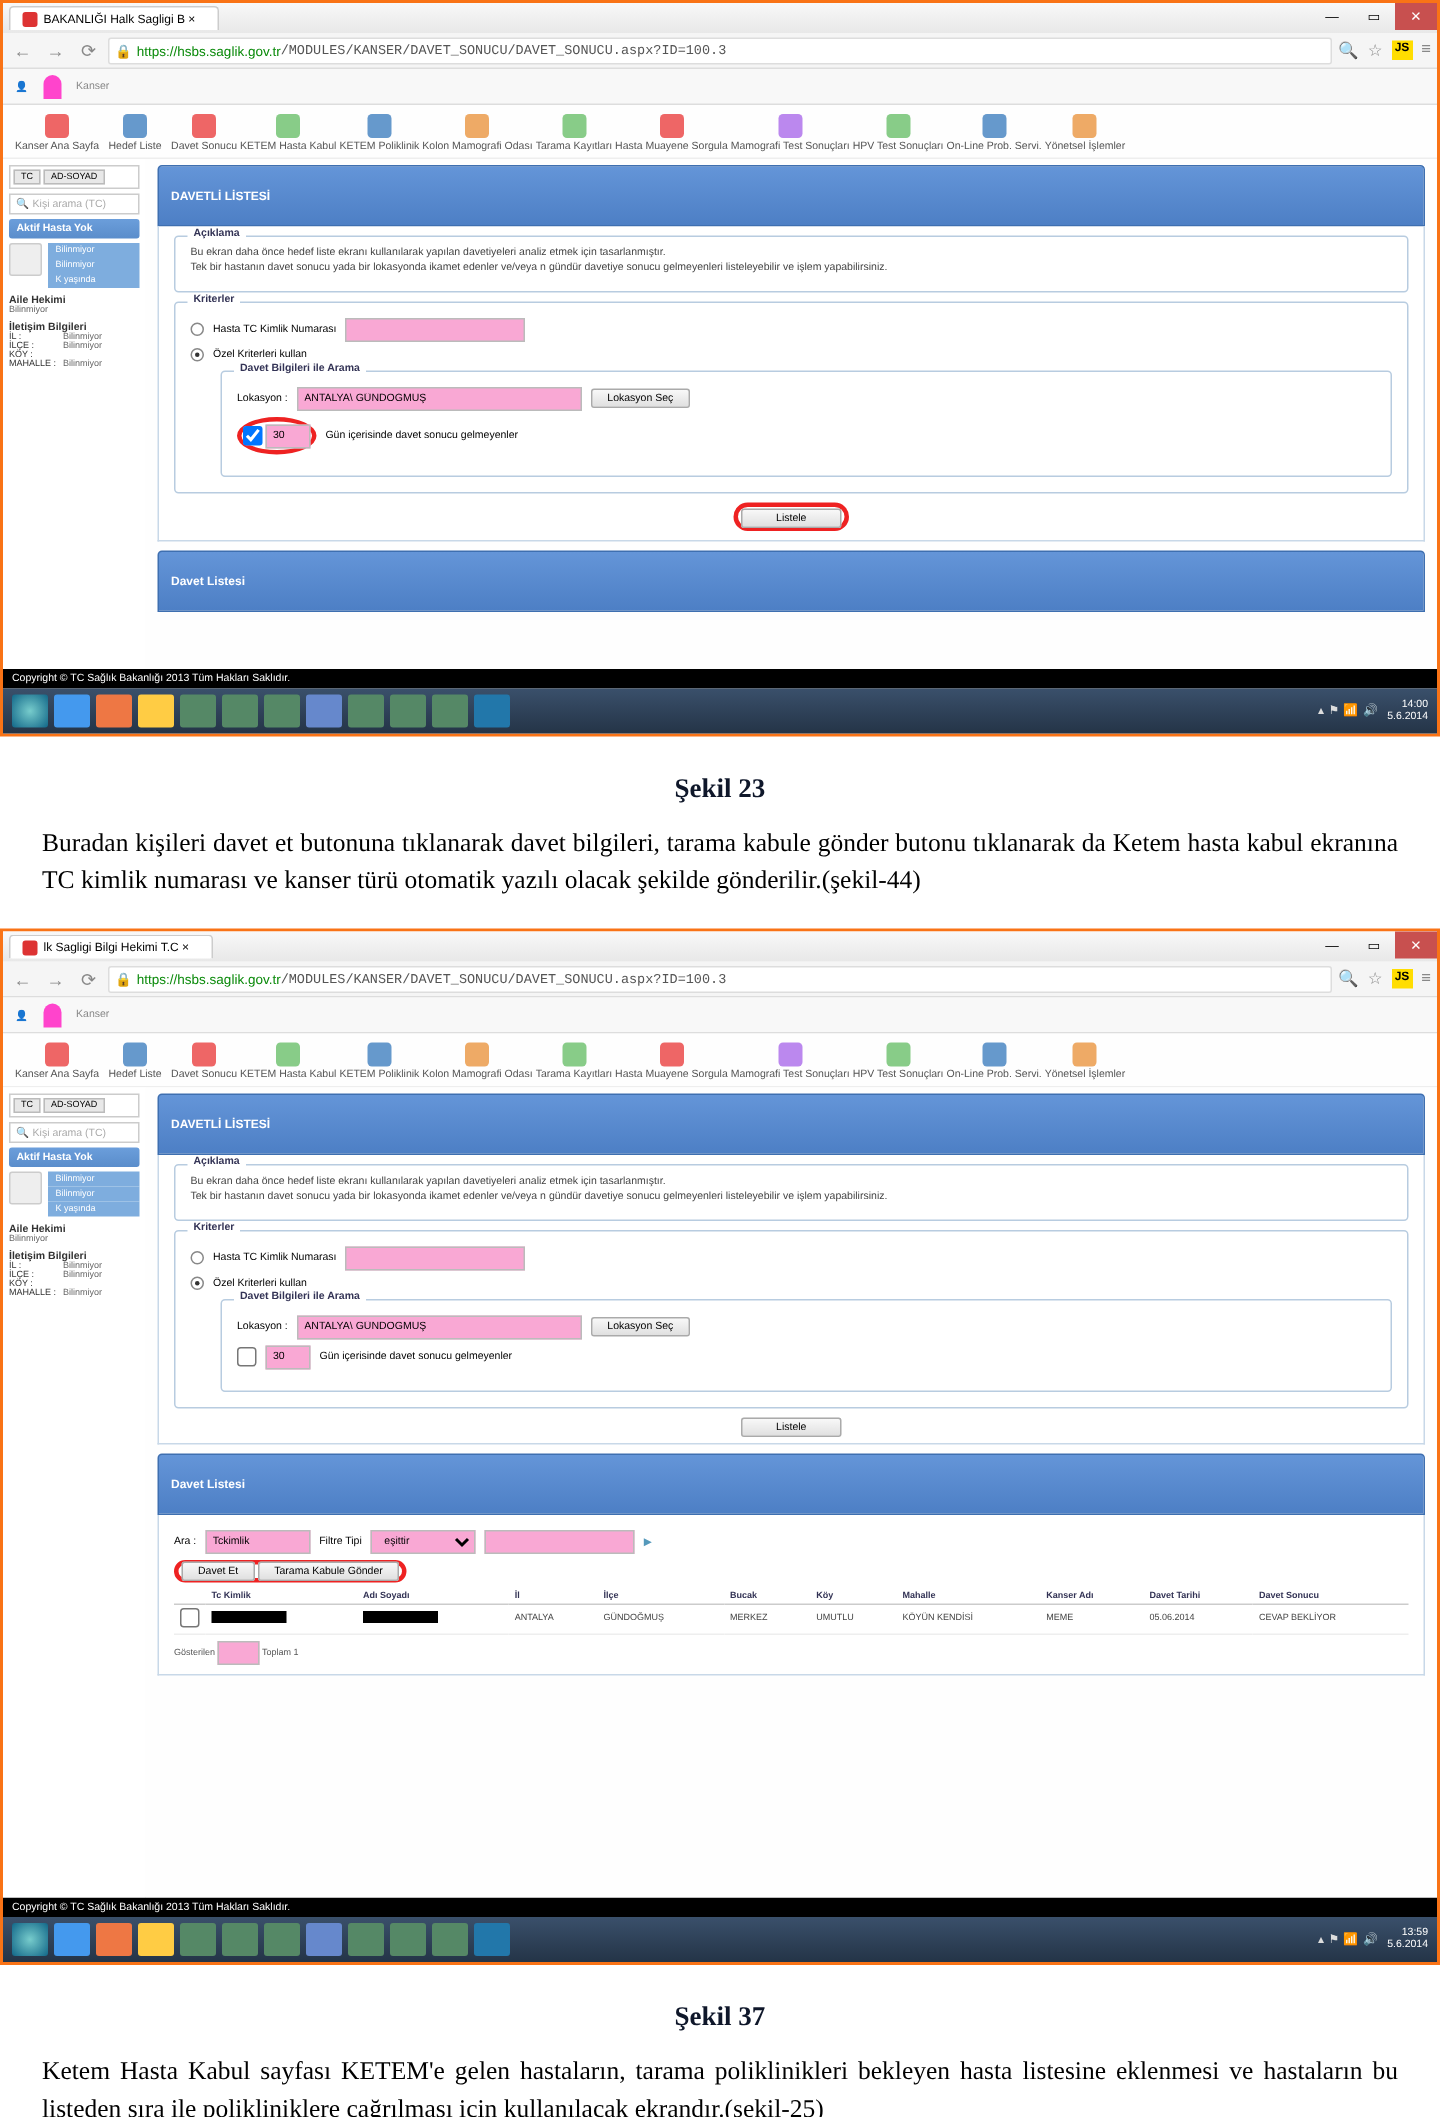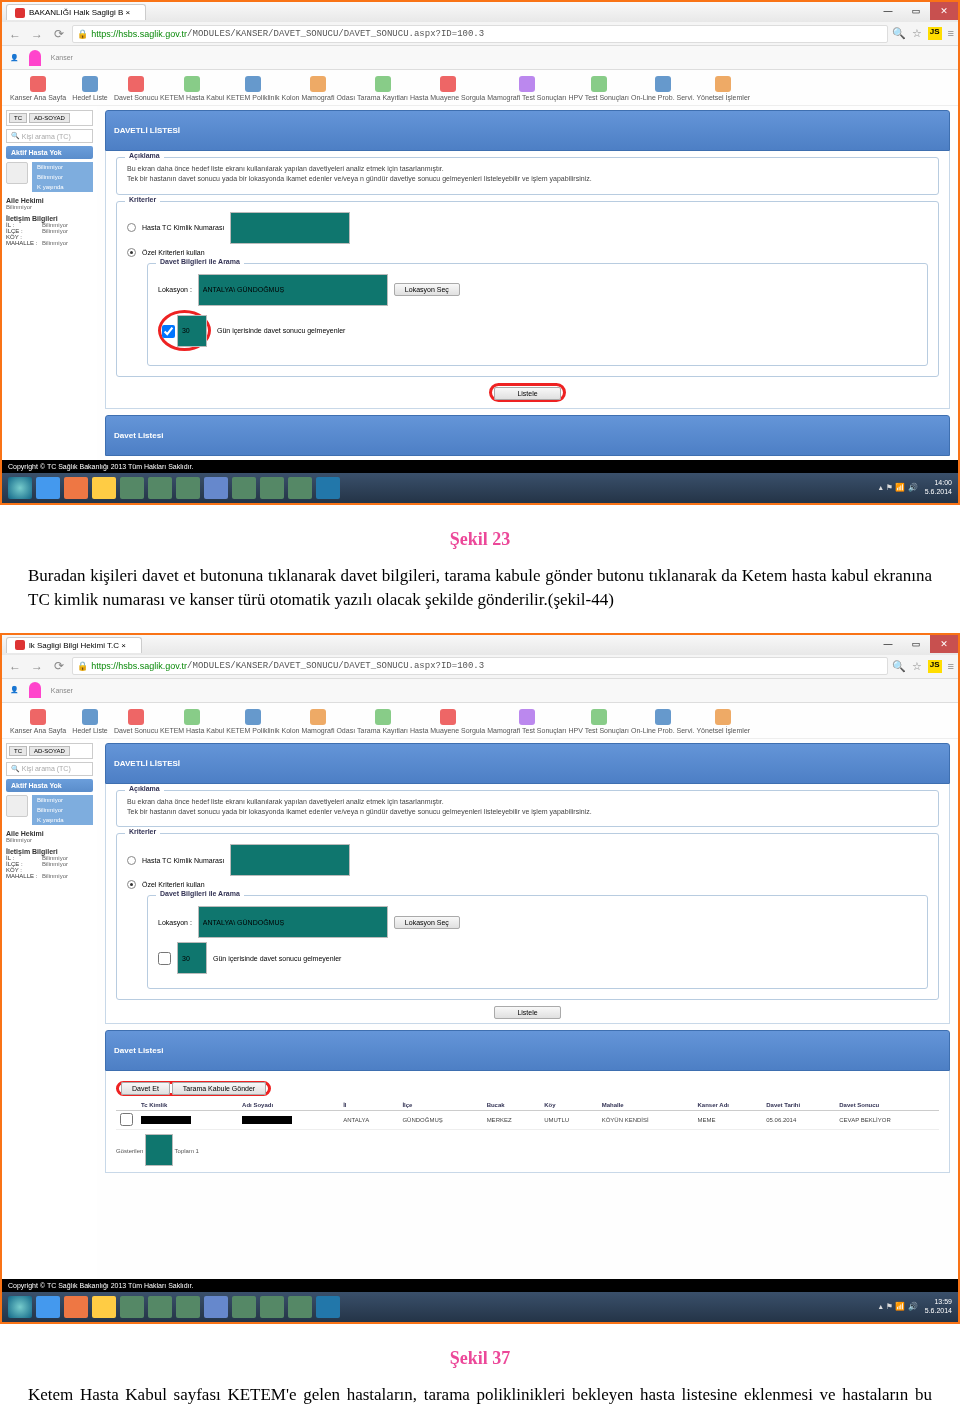--- a/index.html
+++ b/index.html
@@ -59,21 +59,21 @@
   .section-hdr { background: linear-gradient(#6495d8, #4d7fc5); color: #fff; padding: 15px 8px; font-size: 8px; font-weight: bold; border-radius: 3px 3px 0 0; border: 1px solid #3e6fb0; }
   .section-body { border: 1px solid #c8d8e8; border-top: none; padding: 6px 10px; background: #fff; margin-bottom: 6px; }
   
   .fieldset { border: 1px solid #b8cce0; border-radius: 3px; padding: 6px 10px 10px; margin-bottom: 6px; position: relative; }
   .fieldset-lbl { position: absolute; top: -6px; left: 8px; background: #fff; padding: 0 4px; font-size: 7px; font-weight: bold; color: #335; }
   .desc-text { font-size: 7px; color: #444; line-height: 1.4; }
   
   .radio-row { display: flex; align-items: center; gap: 6px; margin: 4px 0; font-size: 7px; }
   .radio-dot { width: 9px; height: 9px; border: 1px solid #888; border-radius: 50%; display: inline-block; position: relative; }
   .radio-dot.on::after { content: ''; position: absolute; inset: 2px; background: #333; border-radius: 50%; }
-  .text-input { border: 1px solid #bbb; height: 32px; padding: 1px 4px; font-size: 7px; background: #0f766e; }
+  .text-input { border: 1px solid #bbb; height: 16px; padding: 1px 4px; font-size: 7px; background: #f9a8d4; }
   .text-input.w120 { width: 120px; }
   .text-input.w40 { width: 30px; }
   
   .form-row { display: flex; align-items: center; gap: 6px; margin: 4px 0; font-size: 7px; }
   .btn-small { background: linear-gradient(#f8f8f8,#e0e0e0); border: 1px solid #aaa; padding: 2px 10px; font-size: 7px; border-radius: 2px; cursor: pointer; }
   
   .red-circle { display: inline-block; border: 3px solid #e22; border-radius: 50%; padding: 2px 1px 1px; min-width: 24px; text-align: center; }
   .red-oval { display: inline-block; border: 3px solid #e22; border-radius: 14px; padding: 1px 2px; }
   
   .copyright { background: #000; color: #fff; font-size: 7px; padding: 3px 6px; }
@@ -92,21 +92,21 @@
   
   
   .filter-row { display: flex; align-items: center; gap: 6px; font-size: 7px; margin: 4px 0; }
   .results-table { width: 100%; font-size: 6px; border-collapse: collapse; margin-top: 4px; }
   .results-table th { text-align: left; padding: 2px 4px; color: #335; font-weight: bold; border-bottom: 1px solid #ccc; }
   .results-table td { padding: 2px 4px; border-bottom: 1px solid #eee; color: #444; }
   .black-box { display: inline-block; width: 50px; height: 8px; background: #000; }
   .pager-row { font-size: 6px; color: #555; margin-top: 4px; }
   
   
-  .caption { text-align: center; color: #ec4899; font-family: "Times New Roman", serif; font-size: 18px; font-weight: bold; margin: 24px 0 14px; }
+  .caption { text-align: center; color: #0f172a; font-family: "Times New Roman", serif; font-size: 18px; font-weight: bold; margin: 24px 0 14px; }
   .doc-para { font-family: "Times New Roman", serif; font-size: 17px; color: #000; line-height: 1.45; margin: 0 28px 20px; text-align: justify; }
 </style>
 </head>
 <body>
 
 <div class="screenshot">
 
   <div class="browser-top">
     <div class="browser-tab">
       <span class="tab-favicon"></span>
@@ -403,20 +403,28 @@
                 <input class="text-input w40" value="30" style="">
                 <span>Gün içerisinde davet sonucu gelmeyenler</span>
               </div>
           </div>
         </div>
         <div style="text-align:center;margin-top:6px"><span class="btn-small" style="padding:2px 22px">Listele</span></div>
       </div>
 
       <div class="section-hdr">Davet Listesi</div>
       <div class="section-body">
+        <div class="filter-row">
+          <span>Ara :</span>
+          <input class="text-input" style="width: 70px;" value="Tckimlik">
+          <span>Filtre Tipi</span>
+          <select class="text-input" style="width:70px"><option>eşittir</option></select>
+          <input class="text-input" style="width: 100px;">
+          <span style="color:#59b">▶</span>
+        </div>
         <div class="filter-row">
           <span class="red-oval">
             <span class="btn-small">Davet Et</span>
             <span class="btn-small" data="">Tarama Kabule Gönder</span>
           </span>
         </div>
         <table class="results-table">
           <thead>
               <tr>
             <th style="width:14px"></th>

